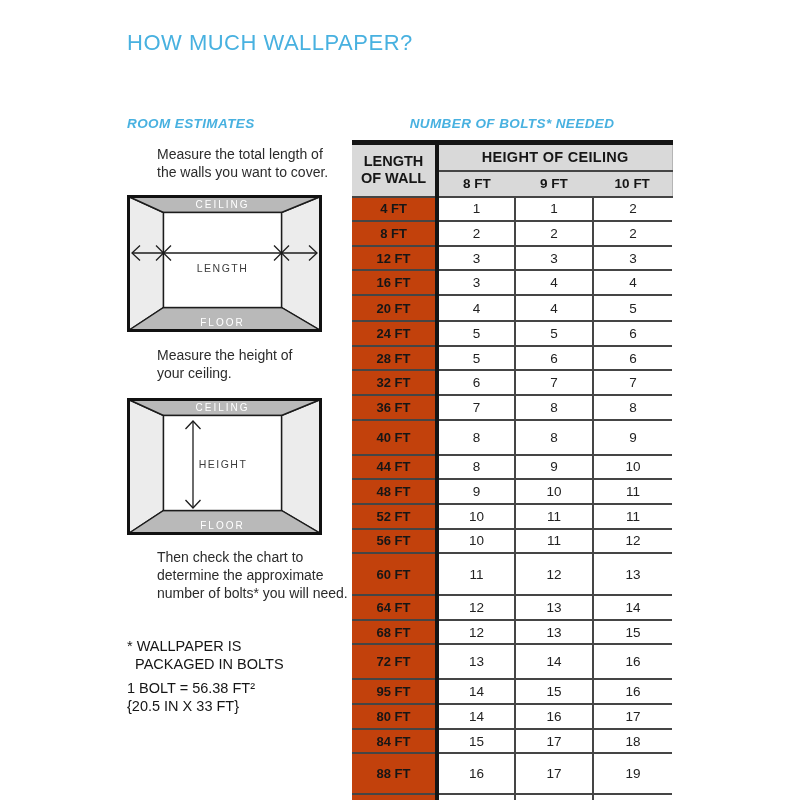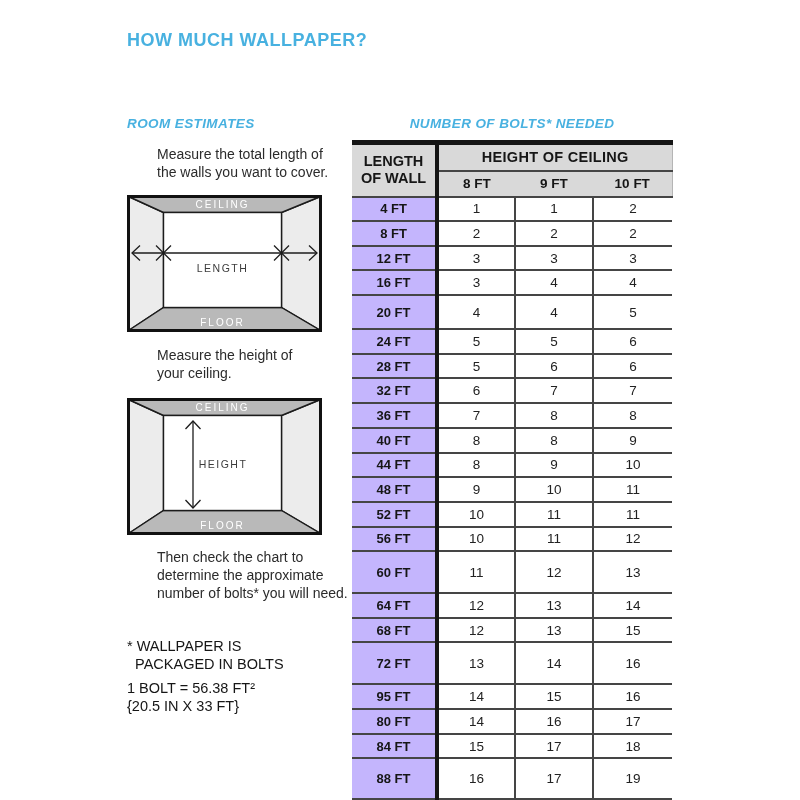--- a/index.html
+++ b/index.html
@@ -9,21 +9,21 @@
     width: 800px; height: 800px;
     background: #ffffff;
     font-family: "Liberation Sans", sans-serif;
     color: #2b2b2b;
     overflow: hidden;
   }
   .abs { position: absolute; }
 
   .main-title {
     left: 127px; top: 30px;
-    font-size: 18px; font-weight: bold;
+    font-size: 22px; font-weight: normal;
     letter-spacing: 0.5px;
     color: #48b1e0;
   }
   .section-heading {
     font-size: 13.5px; font-weight: bold;
     letter-spacing: 0.4px;
     color: #48b1e0;
     font-style: italic;
   }
   .body-text {
@@ -65,21 +65,21 @@
   }
   th.grouphdr {
     font-size: 14.5px; letter-spacing: 0.3px;
     height: 28px;
     border-bottom: 2px solid #454545;
     border-right: 1px solid #b5b5b5;
   }
   th.colhdr { font-size: 13.5px; height: 26px; }
   th.colhdr:last-child { border-right: 1px solid #b5b5b5; }
   td.lbl {
-    background: #c4b5fd;
+    background: #c2410c;
     font-size: 13px; font-weight: bold; color: #161616;
     border-top: 2px solid #454545;
     border-right: 4px solid #151515;
   }
   td.val {
     font-size: 13.5px; color: #222222;
     border-top: 2px solid #454545;
     background: #ffffff;
   }
   td.val + td.val { border-left: 2px solid #454545; }
@@ -189,21 +189,21 @@
           <td class="val">3</td>
           <td class="val">3</td>
           <td class="val">3</td>
         </tr>
         <tr style="height: 24.65px;">
           <td class="lbl">16 FT</td>
           <td class="val">3</td>
           <td class="val">4</td>
           <td class="val">4</td>
         </tr>
-        <tr style="height: 34px;">
+        <tr style="height: 26px;">
           <td class="lbl">20 FT</td>
           <td class="val">4</td>
           <td class="val">4</td>
           <td class="val">5</td>
         </tr>
         <tr style="height: 24.65px;">
           <td class="lbl">24 FT</td>
           <td class="val">5</td>
           <td class="val">5</td>
           <td class="val">6</td>
@@ -219,21 +219,21 @@
           <td class="val">6</td>
           <td class="val">7</td>
           <td class="val">7</td>
         </tr>
         <tr style="height: 24.65px;">
           <td class="lbl">36 FT</td>
           <td class="val">7</td>
           <td class="val">8</td>
           <td class="val">8</td>
         </tr>
-        <tr style="height: 25px; margin-top: 44px;">
+        <tr style="height: 35px; margin-top: 44px;">
           <td class="lbl">40 FT</td>
           <td class="val">8</td>
           <td class="val">8</td>
           <td class="val">9</td>
         </tr>
         <tr style="height: 24.65px;">
           <td class="lbl">44 FT</td>
           <td class="val">8</td>
           <td class="val">9</td>
           <td class="val">10</td>
@@ -267,21 +267,21 @@
           <td class="val">12</td>
           <td class="val">13</td>
           <td class="val">14</td>
         </tr>
         <tr style="height: 24.65px;">
           <td class="lbl">68 FT</td>
           <td class="val">12</td>
           <td class="val">13</td>
           <td class="val">15</td>
         </tr>
-        <tr style="height: 42px;">
+        <tr style="height: 35px;">
           <td class="lbl">72 FT</td>
           <td class="val">13</td>
           <td class="val">14</td>
           <td class="val">16</td>
         </tr>
         <tr style="height: 24.65px;">
           <td class="lbl">95 FT</td>
           <td class="val">14</td>
           <td class="val">15</td>
           <td class="val">16</td>

